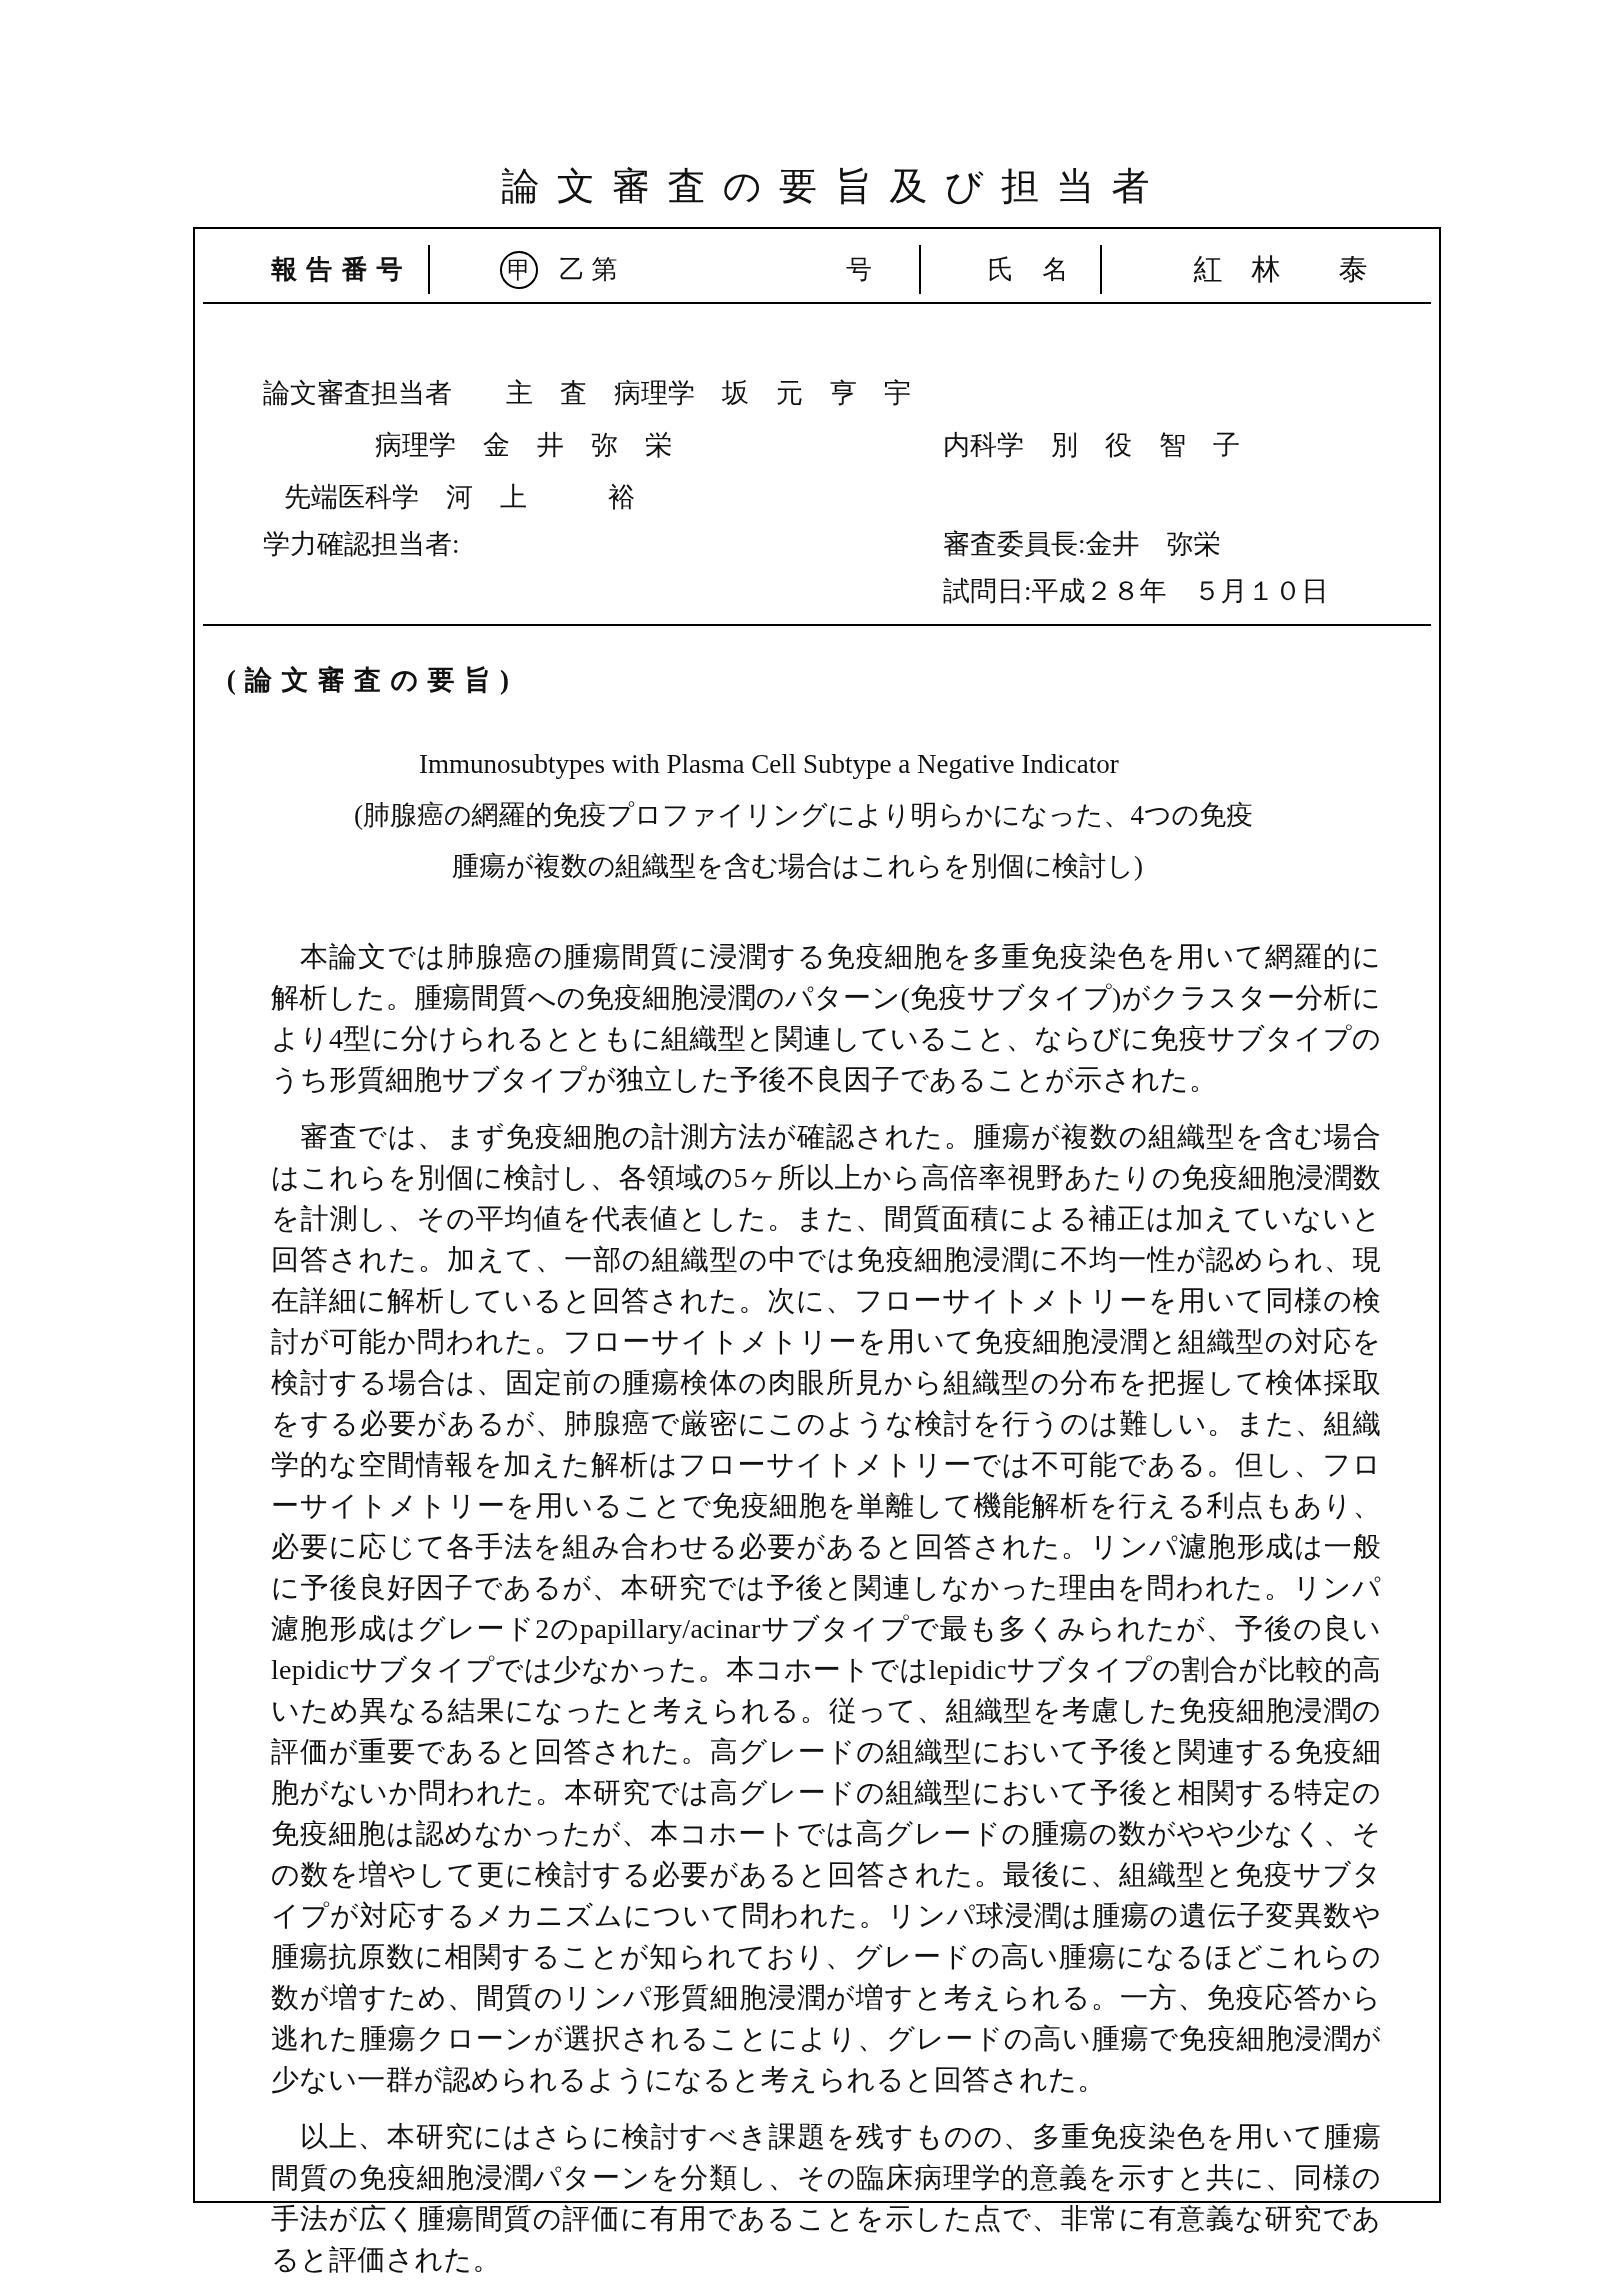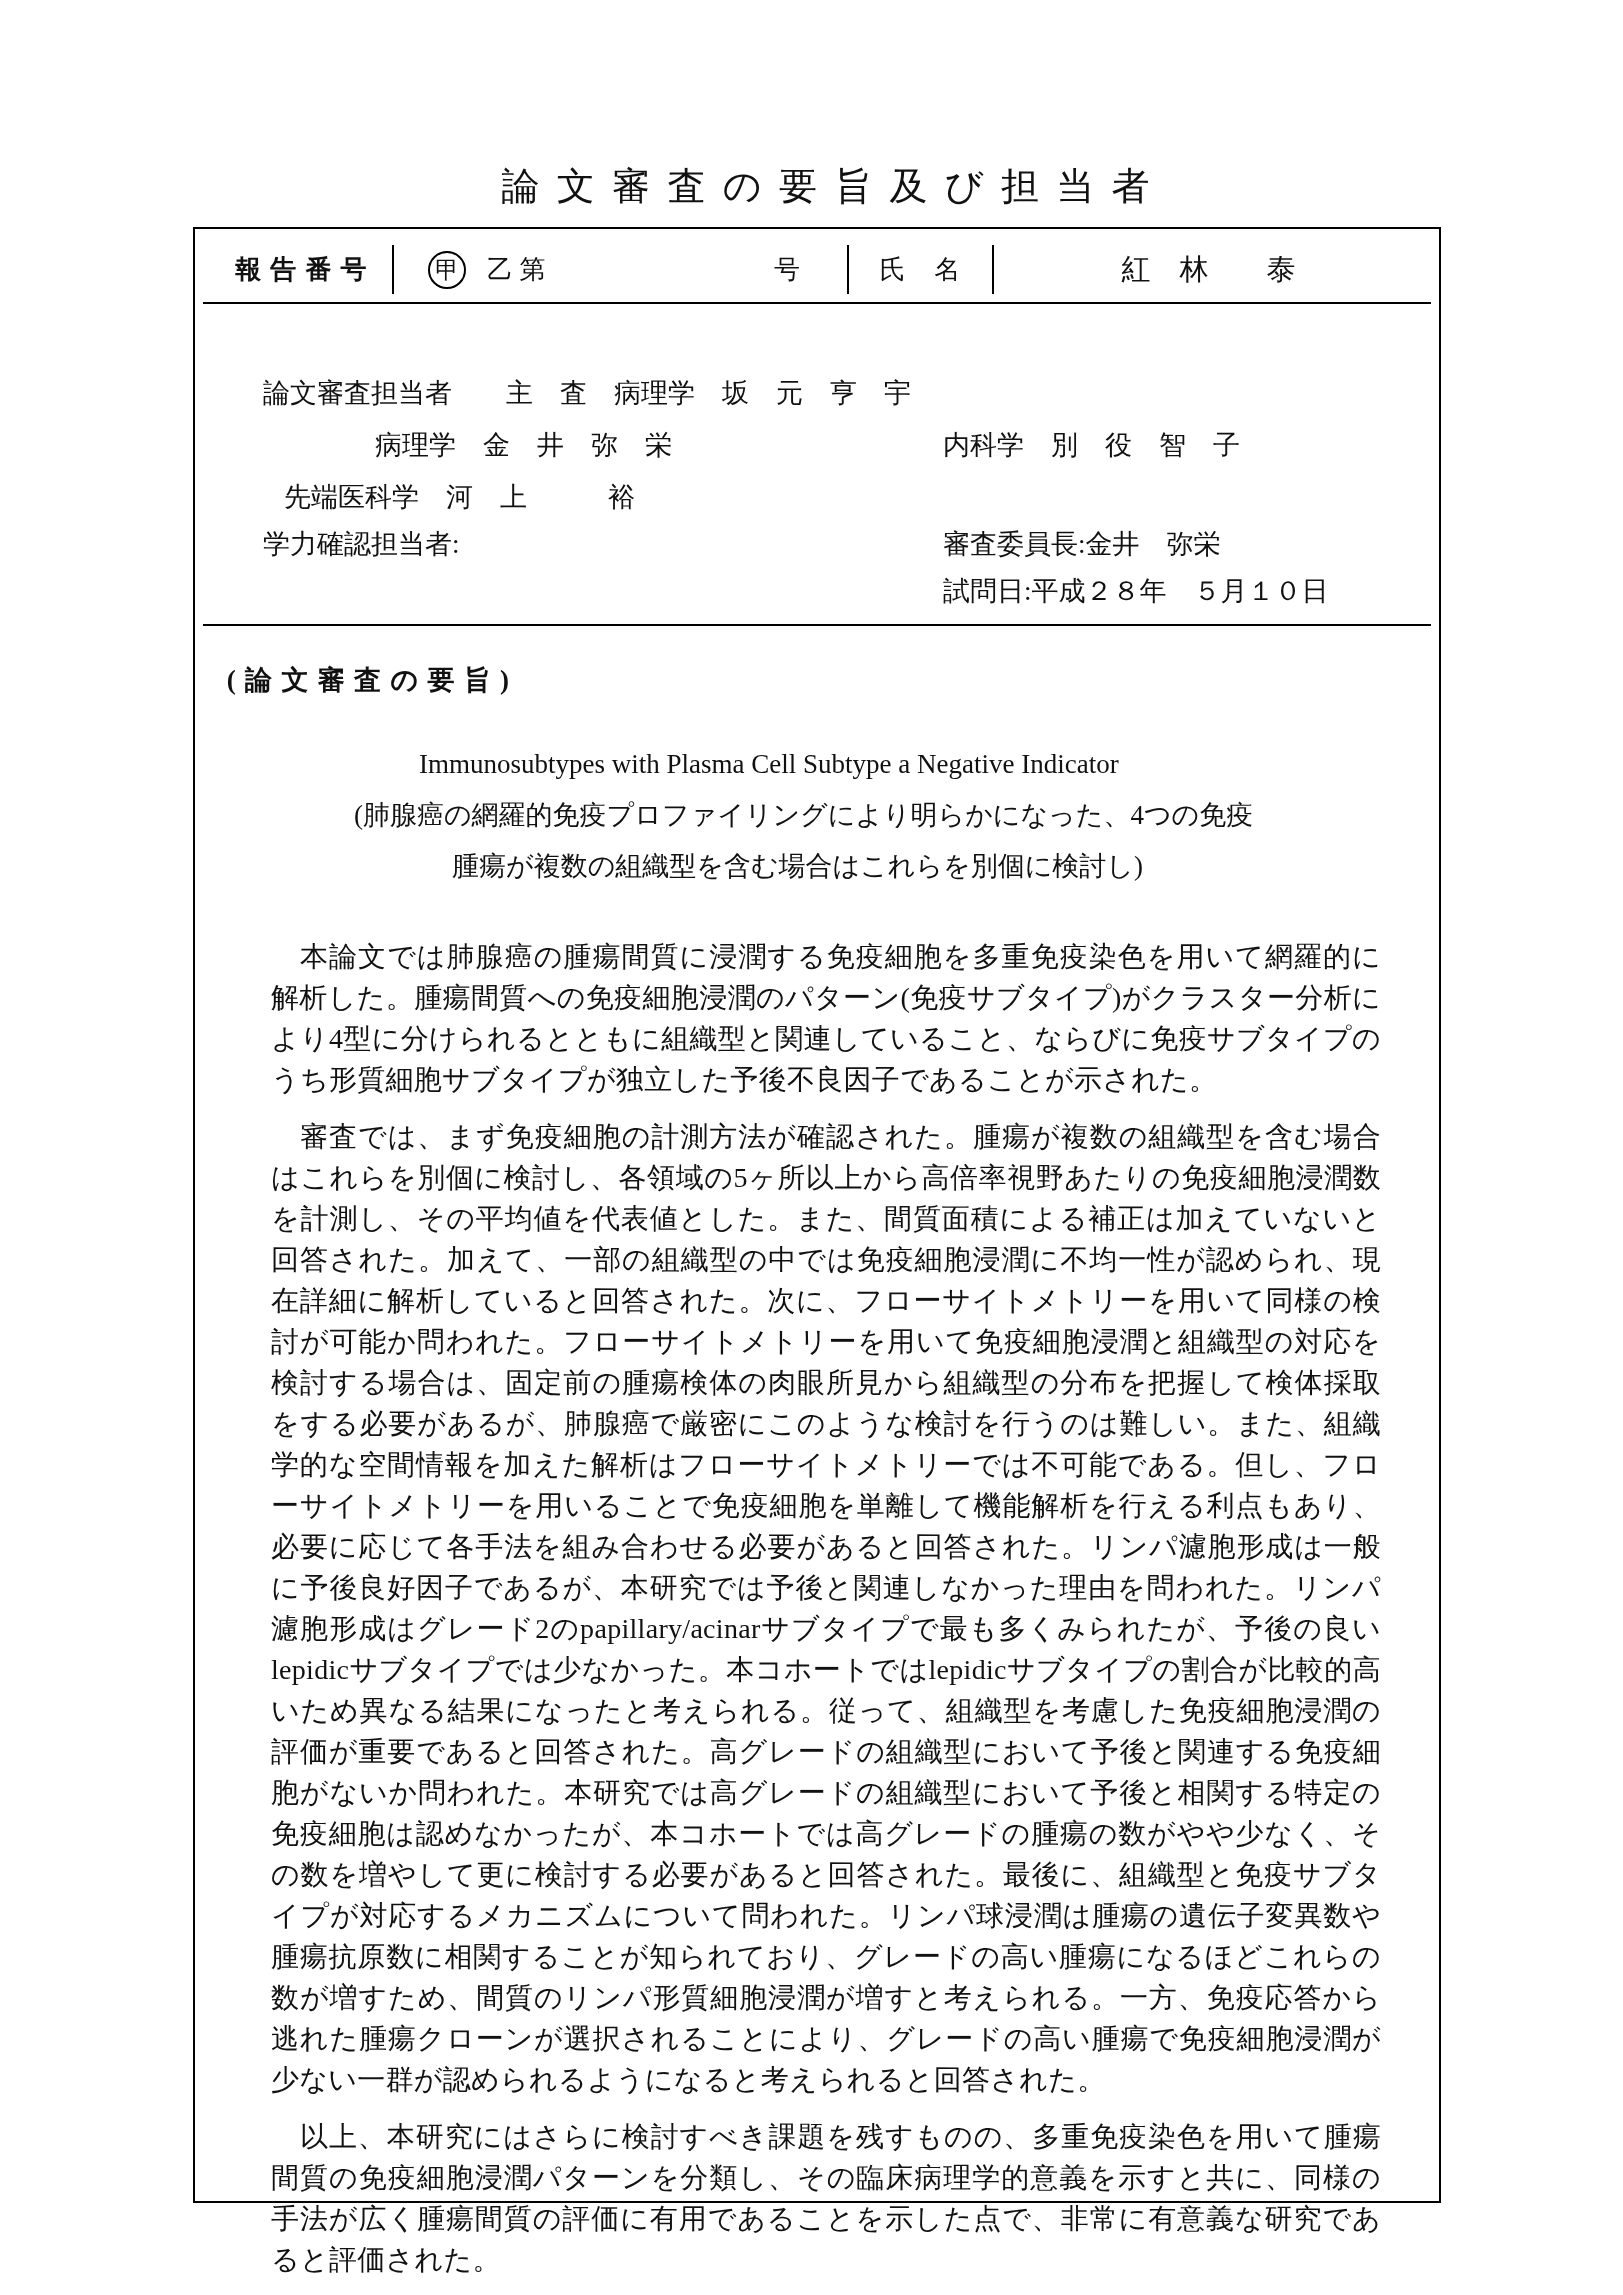--- a/index.html
+++ b/index.html
@@ -17,21 +17,21 @@
   }
 
   .outer-box {
     position: absolute; left: 177px; top: 211px;
     width: 1248px; height: 1976px;
     border: 2.6px solid #000;
   }
 
   
   .header-row { display: flex; height: 67px; border-bottom: 2px solid #000; font-size: 26px; }
-  .hcell { display: flex; align-items: center; justify-content: center; }
+  .hcell { display: flex; align-items: center; justify-content: center; margin-left: 36px; }
   .cell-report-label { width: 183px; border-right: 2px solid #000; font-weight: bold; letter-spacing: 1.3px; }
   .cell-report-value { width: 455px; border-right: 2px solid #000; justify-content: flex-start; padding: 0 39px 0 34px; }
   .cell-name-label { width: 145px; border-right: 2px solid #000; letter-spacing: 1.3px; }
   .cell-name-value { flex: 1; font-size: 29px; }
   .kou-circle {
     display: inline-flex; align-items: center; justify-content: center;
     width: 38px; height: 38px; border: 2px solid #000; border-radius: 50%;
     font-size: 23.6px; margin-right: 13px; flex: 0 0 auto;
   }
   .gou { margin-left: auto; }

